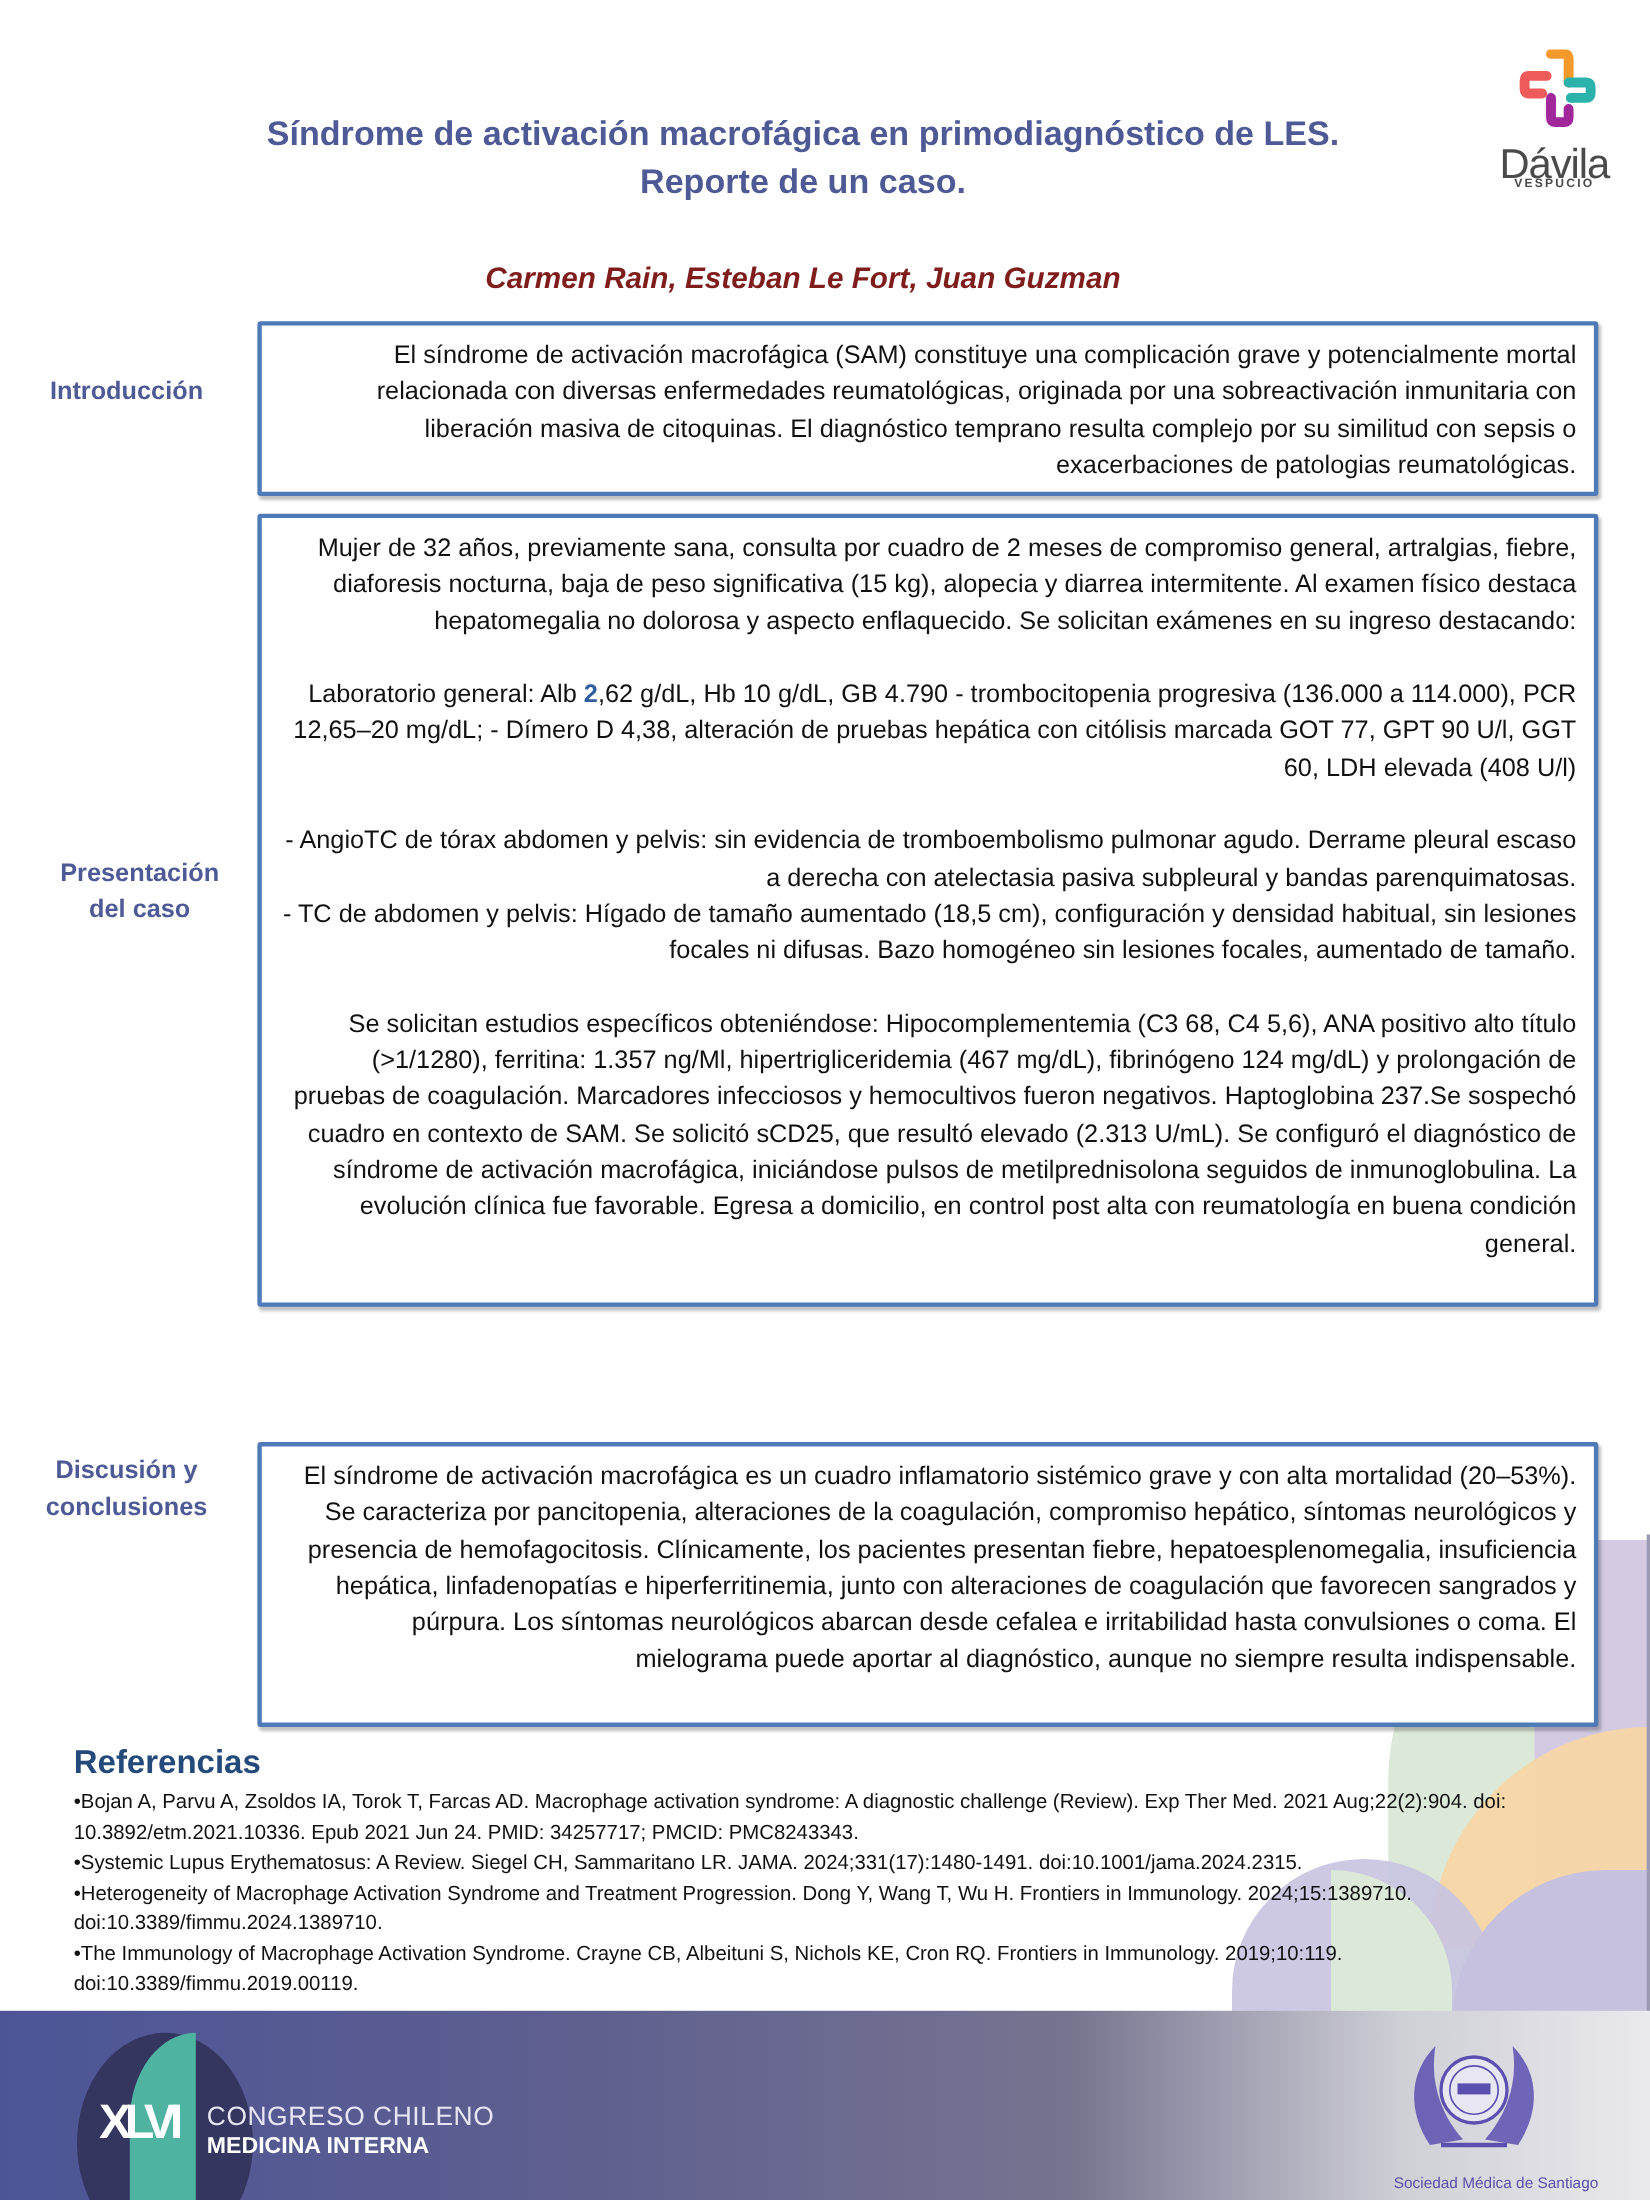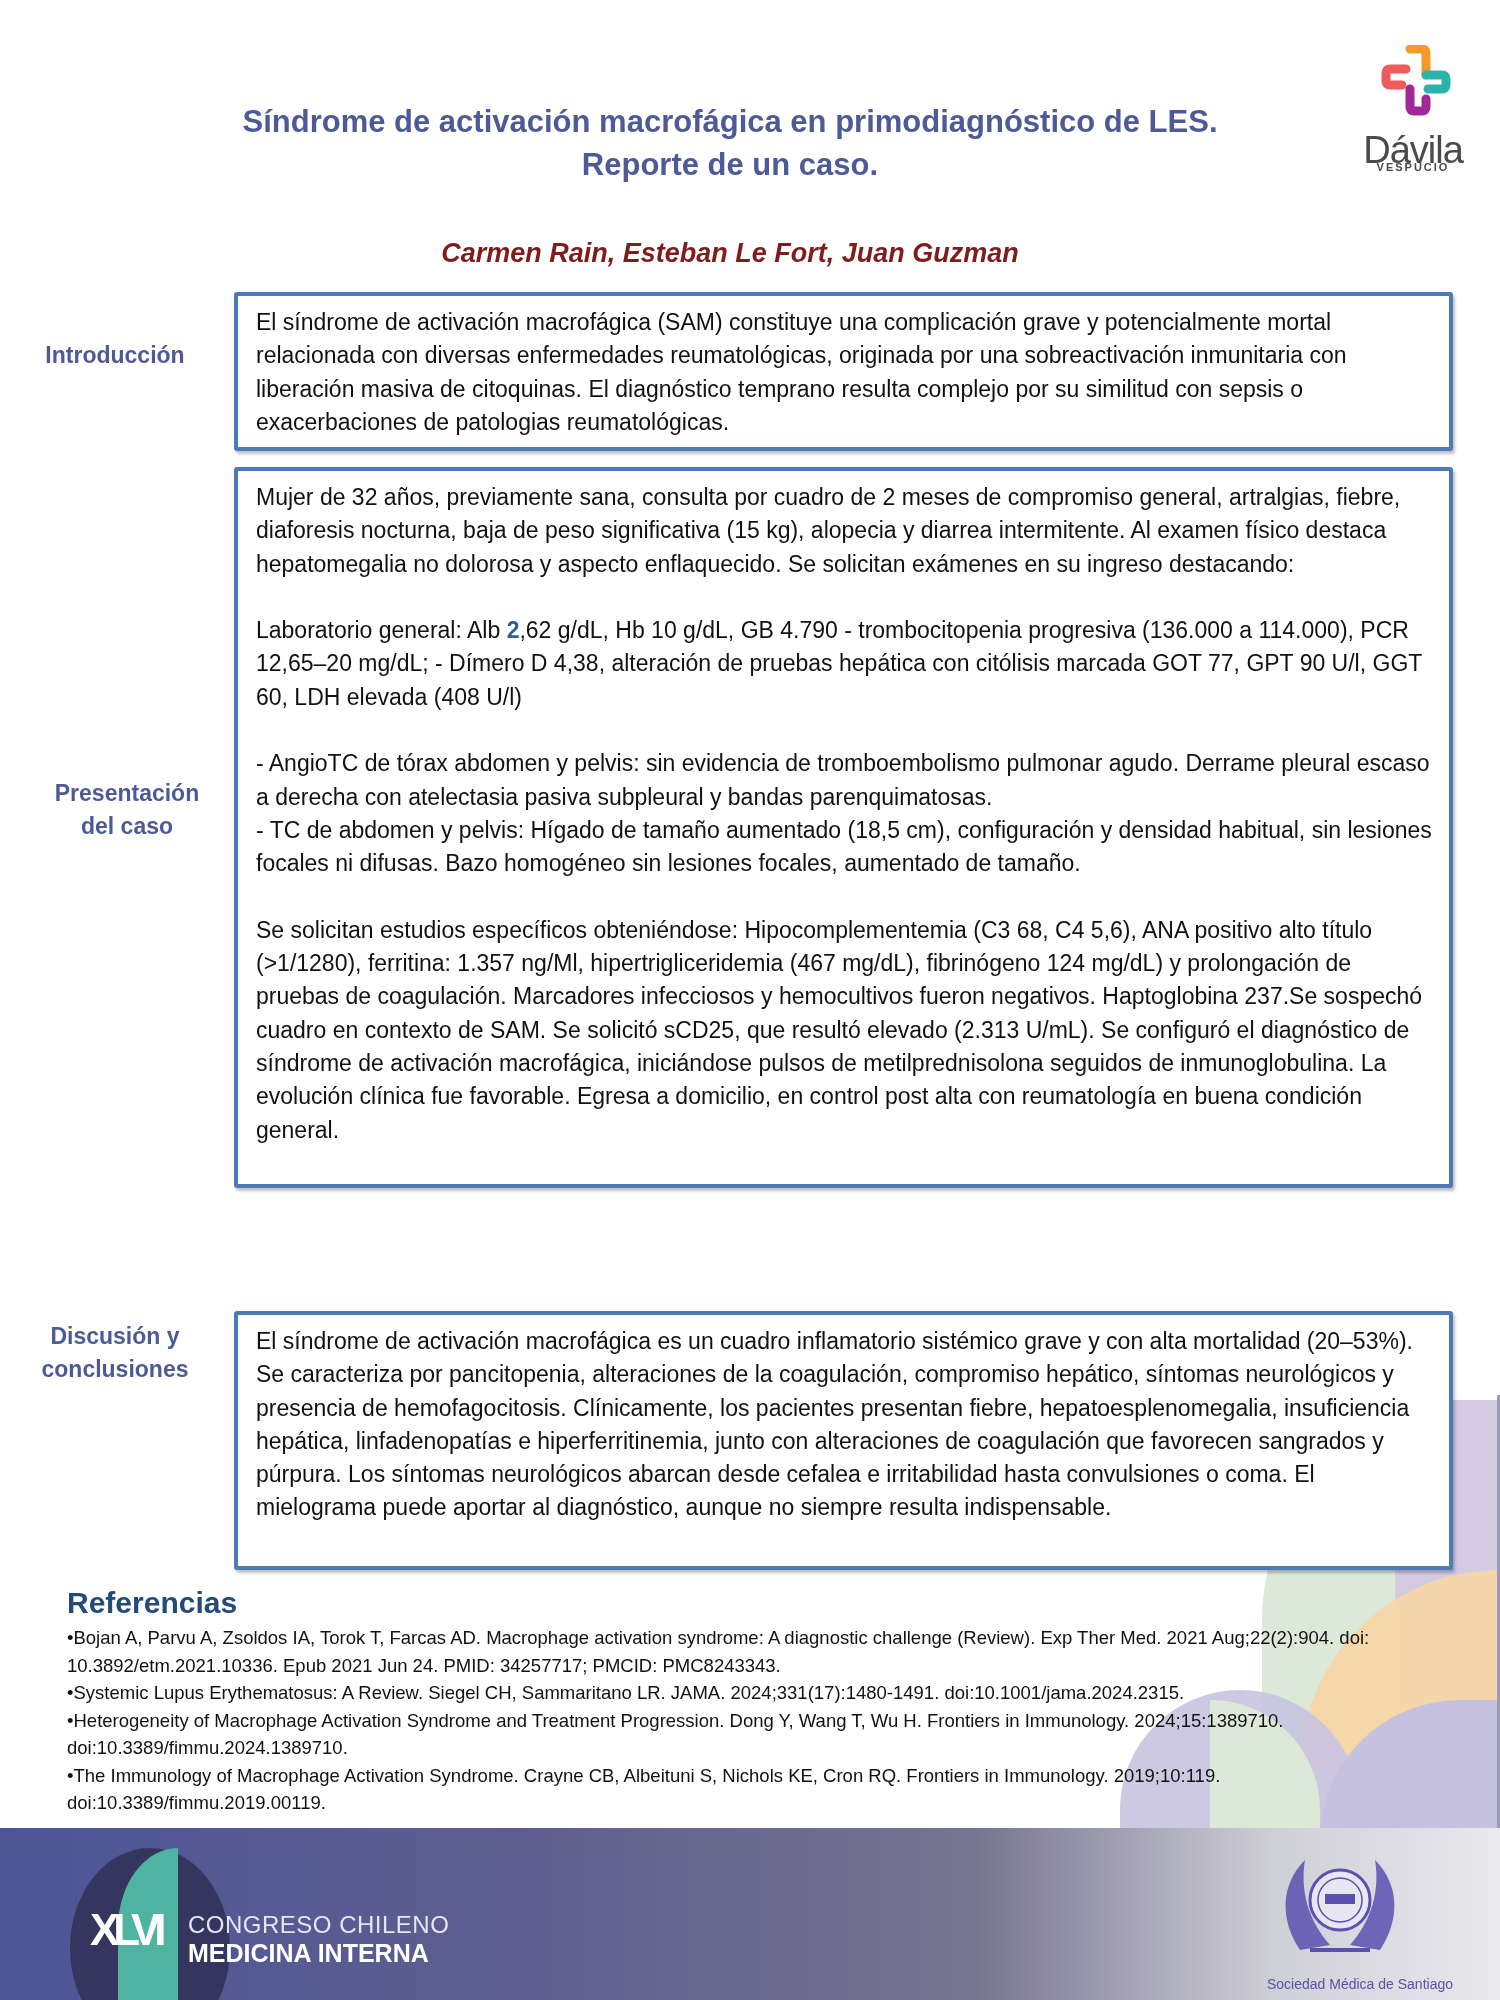--- a/index.html
+++ b/index.html
@@ -35,38 +35,38 @@
     color: #4e5a95; font-weight: bold; font-size: 23px; line-height: 33px;
   }
   .box {
     position: absolute; left: 234px; width: 1219px;
     border: 4px solid #4f7ab8; border-radius: 3px; background: #ffffff;
     box-shadow: 2px 3px 3px rgba(0,0,0,0.25);
     box-sizing: border-box;
     padding: 10px 16px 0 18px;
     font-size: 23px; line-height: 33.3px; color: #111111;
   }
-  .box p { margin: 0; }
+  .box p { margin: 0; text-align: right; }
   .box .gap { height: 33.3px; }
   .hl { color: #2f5e9e; font-weight: bold; }
 
   .refs { position: absolute; left: 67px; top: 1586px; width: 1360px; }
   .refs h2 { margin: 0 0 4px 0; color: #234a7a; font-size: 30px; font-weight: bold; }
   .refs .ref { font-size: 18.5px; line-height: 27.5px; color: #111; }
 
   .footer {
     position: absolute; left: 0; top: 1828px; width: 1500px; height: 200px;
     background: linear-gradient(90deg, #4d5597 0%, #5e5f8f 35%, #777490 65%, #cfcfd6 85%, #e9e9ee 100%);
     overflow: hidden;
   }
   .f-arc-dark { position: absolute; left: 70px; top: 20px; width: 160px; height: 200px; border-radius: 50%; background: #34365f; }
   .f-arc-teal { position: absolute; left: 118px; top: 20px; width: 60px; height: 160px; background: #4fb3a2; border-top-left-radius: 60px 80px; }
   .f-roman { position: absolute; left: 90px; top: 77px; color: #ffffff; font-weight: bold; font-size: 44px; letter-spacing: -6px; }
   .f-line1 { position: absolute; left: 188px; top: 83px; color: #e6e6f2; font-size: 24px; letter-spacing: 0.5px; }
-  .f-line2 { position: absolute; left: 188px; top: 111px; color: #ffffff; font-size: 25px; font-weight: bold; }
+  .f-line2 { position: absolute; left: 188px; top: 111px; color: #ffffff; font-size: 21px; font-weight: bold; }
   .f-seal { position: absolute; left: 1270px; top: 22px; width: 140px; height: 110px; }
   .f-seal-text { position: absolute; left: 1250px; top: 148px; width: 220px; text-align: center; color: #5a50a8; font-size: 14px; }
 </style>
 </head>
 <body>
 
 <div class="deco deco-green-top"></div>
 <div class="deco deco-lav-right"></div>
 <div class="deco deco-orange"></div>
 <div class="deco deco-lav-1"></div>

